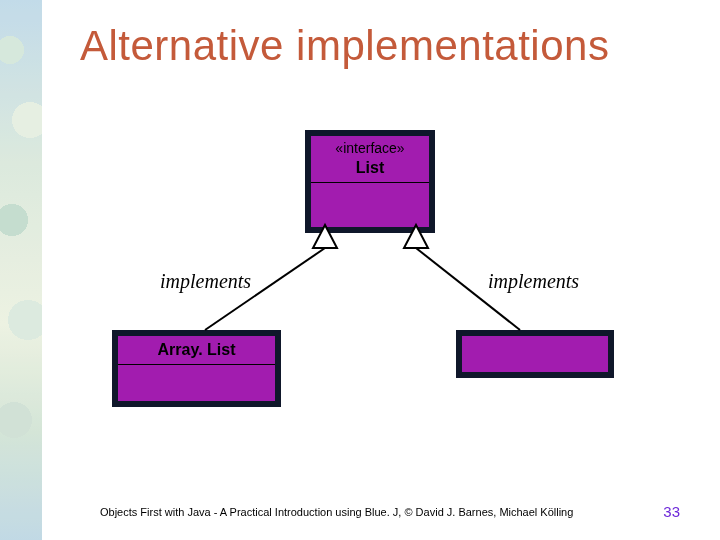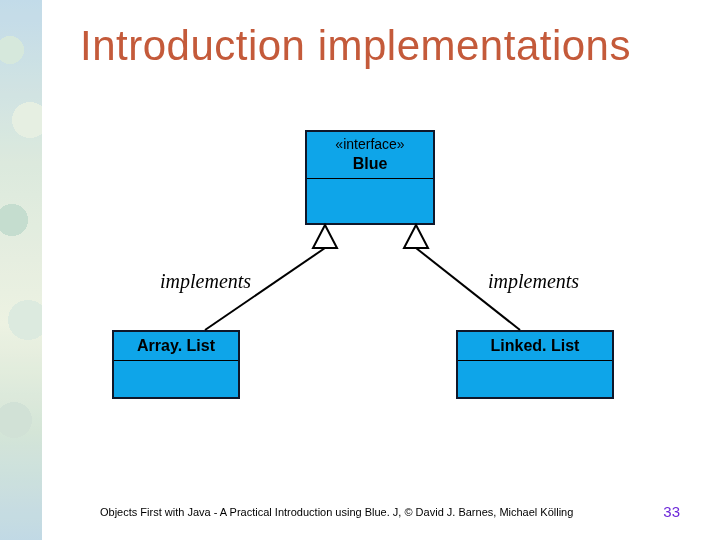--- a/index.html
+++ b/index.html
@@ -47,43 +47,43 @@
   .diagram {
     position: absolute;
     left: 100px;
     top: 120px;
     width: 540px;
     height: 330px;
   }
   
   .uml-box {
     position: absolute;
-    border: 2px solid #0f172a;
-    background: #0ea5e9;
+    border: 6px solid #0f172a;
+    background: #a21caf;
     box-sizing: border-box;
   }
   .uml-top {
     text-align: center;
     padding: 4px 8px;
     border-bottom: 1.5px solid #000;
     font-family: Arial, sans-serif;
     font-weight: bold;
     font-size: 16px;
     line-height: 1.25;
   }
   .uml-stereo {
     display: block;
     font-weight: normal;
     font-size: 14px;
   }
   .uml-body {
     height: 36px;
   }
   #box-list   { left: 205px; top: 10px;  width: 130px; }
-  #box-array  { left: 12px;  top: 210px; width: 128px; }
+  #box-array  { left: 12px;  top: 210px; width: 169px; }
   #box-linked { left: 356px; top: 210px; width: 158px; }
   #box-list .uml-body { height: 44px; }
   svg.connectors {
     position: absolute;
     left: 0;
     top: 0;
     width: 540px;
     height: 330px;
     pointer-events: none;
   }
@@ -111,43 +111,40 @@
     color: #6d28d9;
   }
 </style>
 </head>
 <body>
 
 <div class="slide">
 
   <div class="left-stripe"></div>
 
-  <div class="title">Introduction implementations</div>
+  <div class="title">Alternative implementations</div>
 
   <div class="diagram">
 
     <div id="box-list" class="uml-box">
       <div class="uml-top">
         <span class="uml-stereo">«interface»</span>
-        <span>Blue</span>
+        <span>List</span>
       </div>
       <div class="uml-body"></div>
     </div>
 
     <div id="box-array" class="uml-box">
       <div class="uml-top">
         <span>Array. List</span>
       </div>
       <div class="uml-body"></div>
     </div>
 
     <div id="box-linked" class="uml-box">
-      <div class="uml-top">
-        <span>Linked. List</span>
-      </div>
       <div class="uml-body"></div>
     </div>
 
     <svg class="connectors" viewBox="0 0 540 330">
 
       <polygon points="225,105 213,128 237,128" fill="#fff" stroke="#000" stroke-width="2"></polygon>
       <line x1="225" y1="128" x2="105" y2="210" stroke="#000" stroke-width="2"></line>
       <polygon points="316,105 304,128 328,128" fill="#fff" stroke="#000" stroke-width="2"></polygon>
       <line x1="316" y1="128" x2="420" y2="210" stroke="#000" stroke-width="2"></line>
     </svg>

